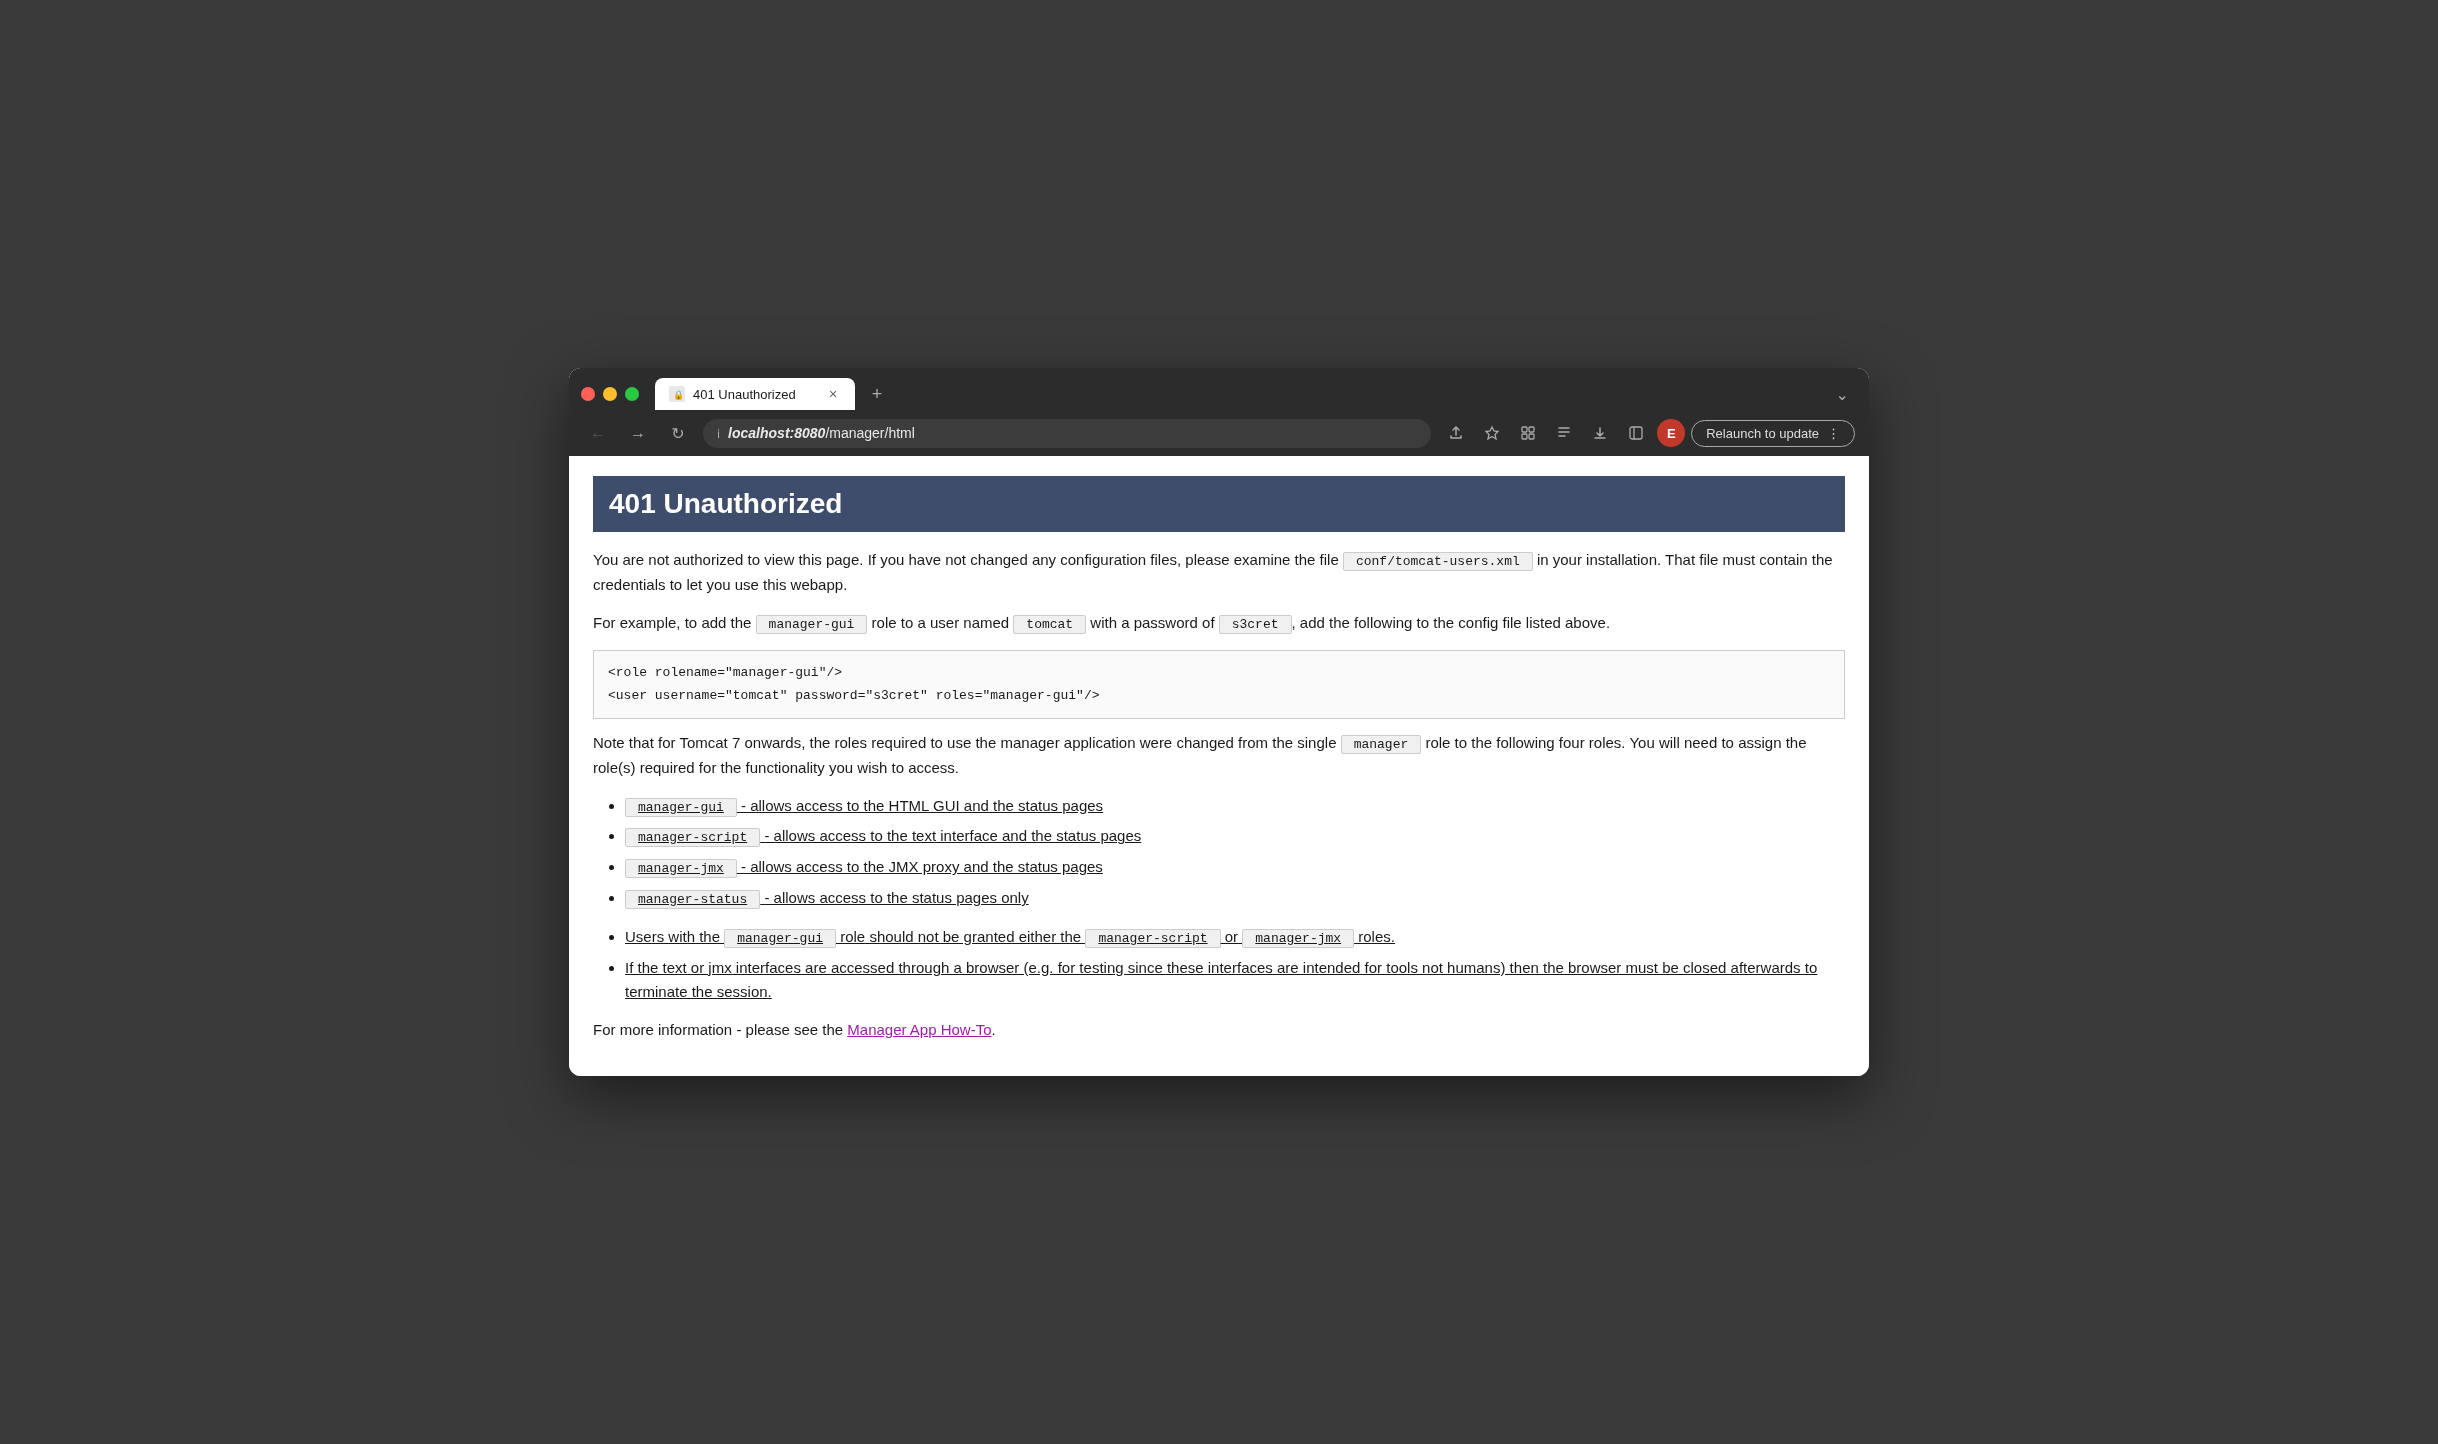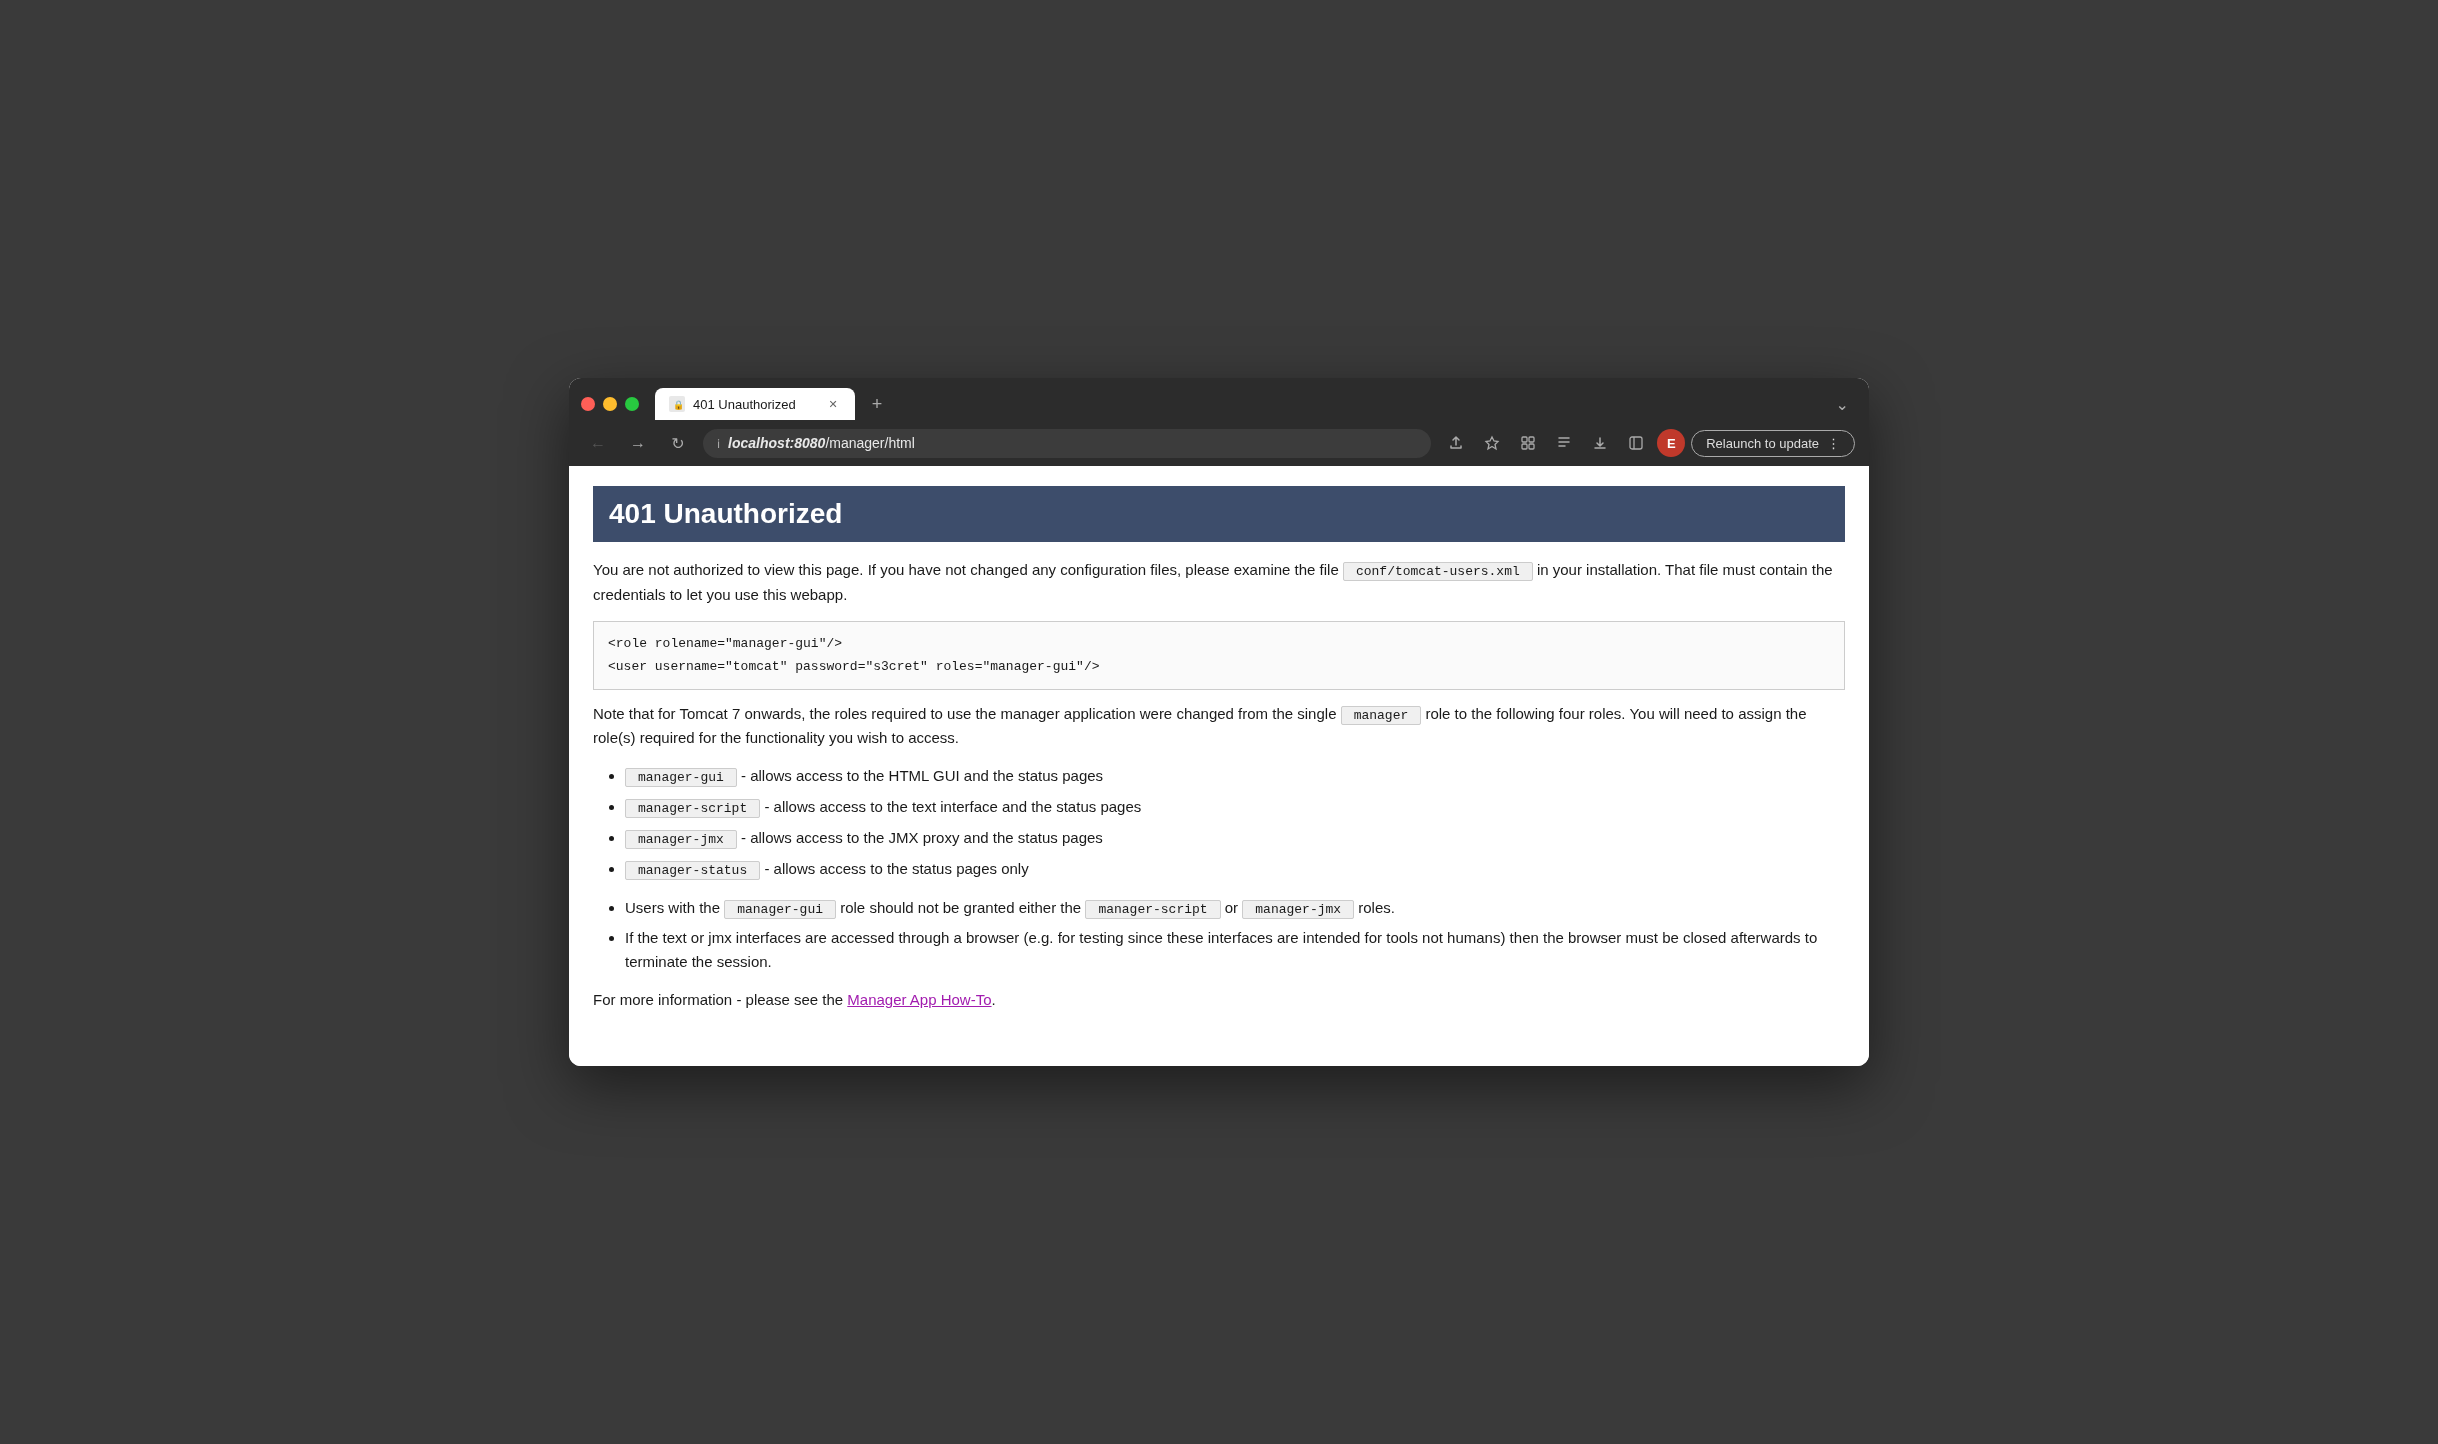--- a/index.html
+++ b/index.html
@@ -260,20 +260,21 @@
 
     ul {
       padding-left: 32px;
       margin-bottom: 14px;
     }
 
     ul li {
       margin-bottom: 6px;
       font-size: 15px;
       line-height: 1.6;
+      text-decoration: underline;
     }
 
     a {
       color: #a21caf;
       text-decoration: underline;
     }
   </style>
 </head>
 <body>
 
@@ -364,20 +365,23 @@
     <div class="page-title-bar">
       <h1 class="page-title">401 Unauthorized</h1>
     </div>
 
     <div class="page-body">
 
       <p>
         <span>You are not authorized to view this page. If you have not changed any configuration files, please examine the file </span><code>conf/tomcat-users.xml</code><span> in your installation. That file must contain the credentials to let you use this webapp.</span>
       </p>
 
+      <p>
+        <span>For example, to add the </span><code>manager-gui</code><span> role to a user named </span><code>tomcat</code><span> with a password of </span><code>s3cret</code><span>, add the following to the config file listed above.</span>
+      </p>
 
       <div class="code-block">
         <div>&lt;role rolename="manager-gui"/&gt;</div>
         <div>&lt;user username="tomcat" password="s3cret" roles="manager-gui"/&gt;</div>
       </div>
 
       <p>
         <span>Note that for Tomcat 7 onwards, the roles required to use the manager application were changed from the single </span><code>manager</code><span> role to the following four roles. You will need to assign the role(s) required for the functionality you wish to access.</span>
       </p>
 

